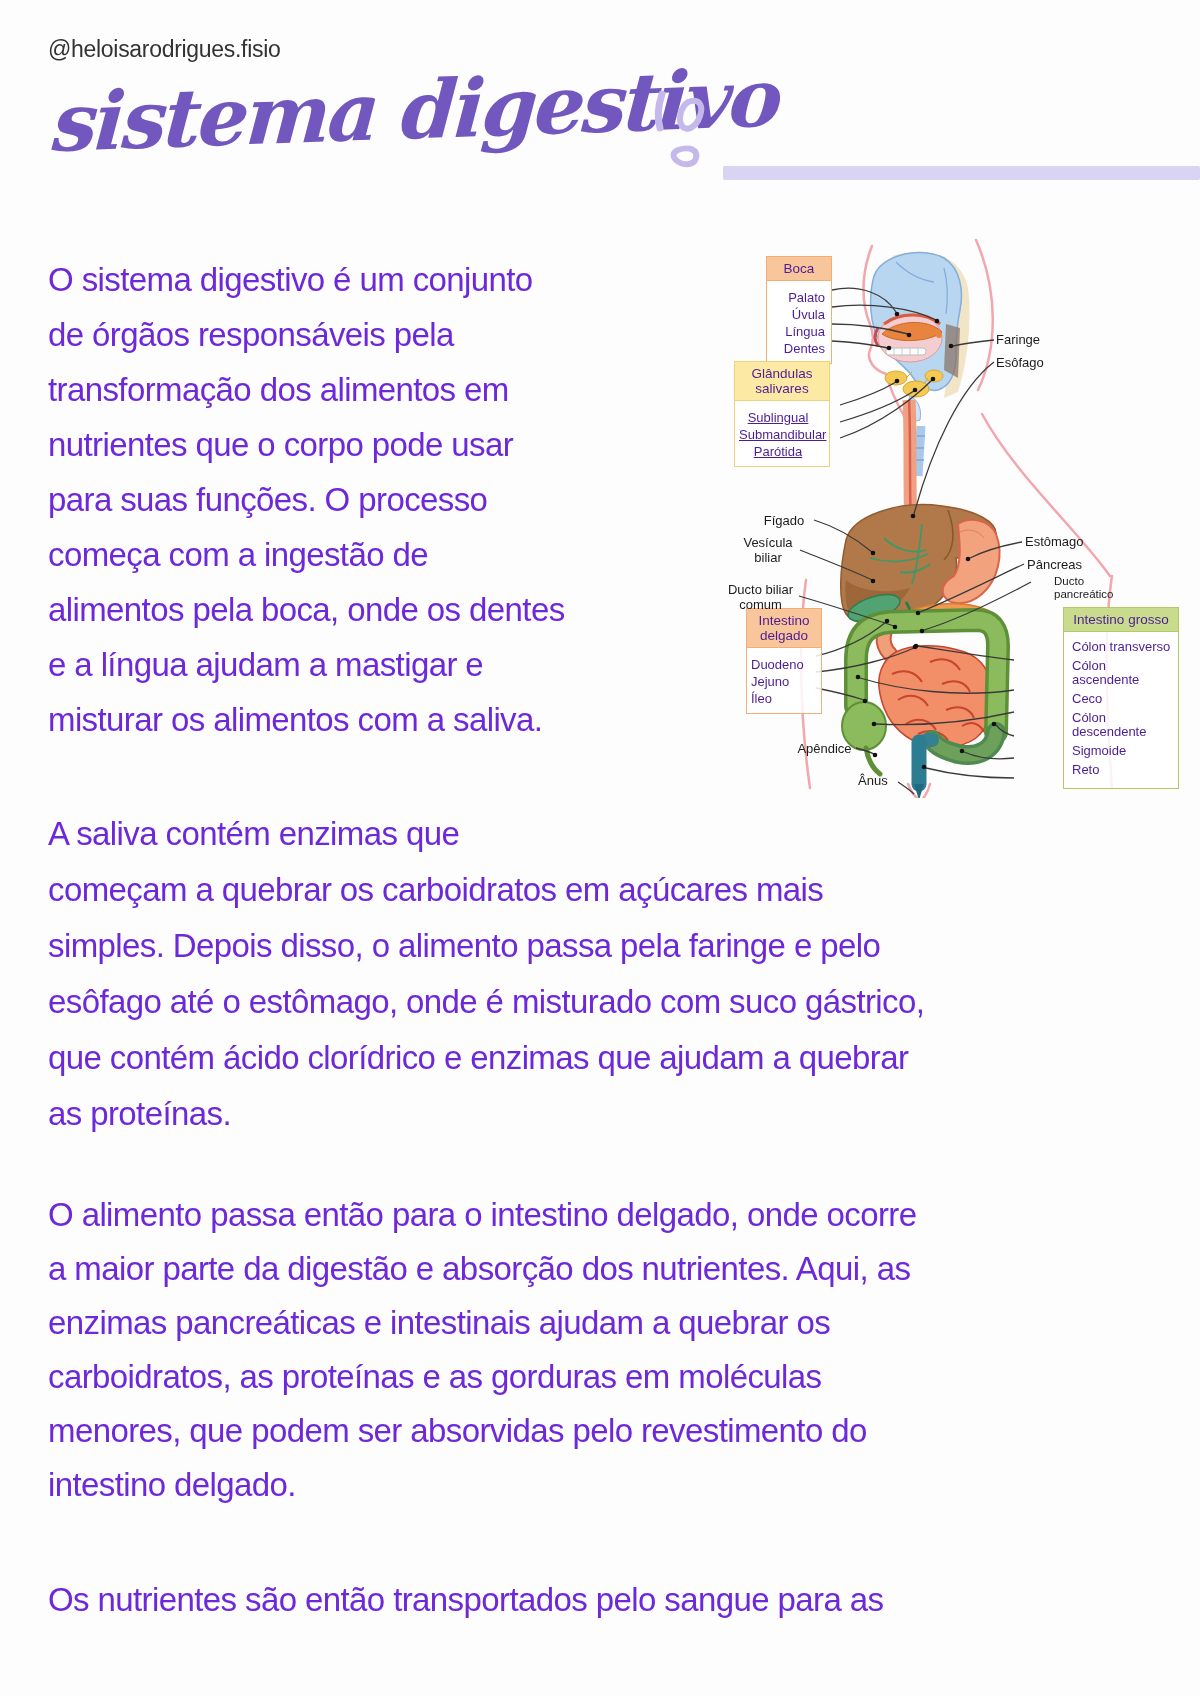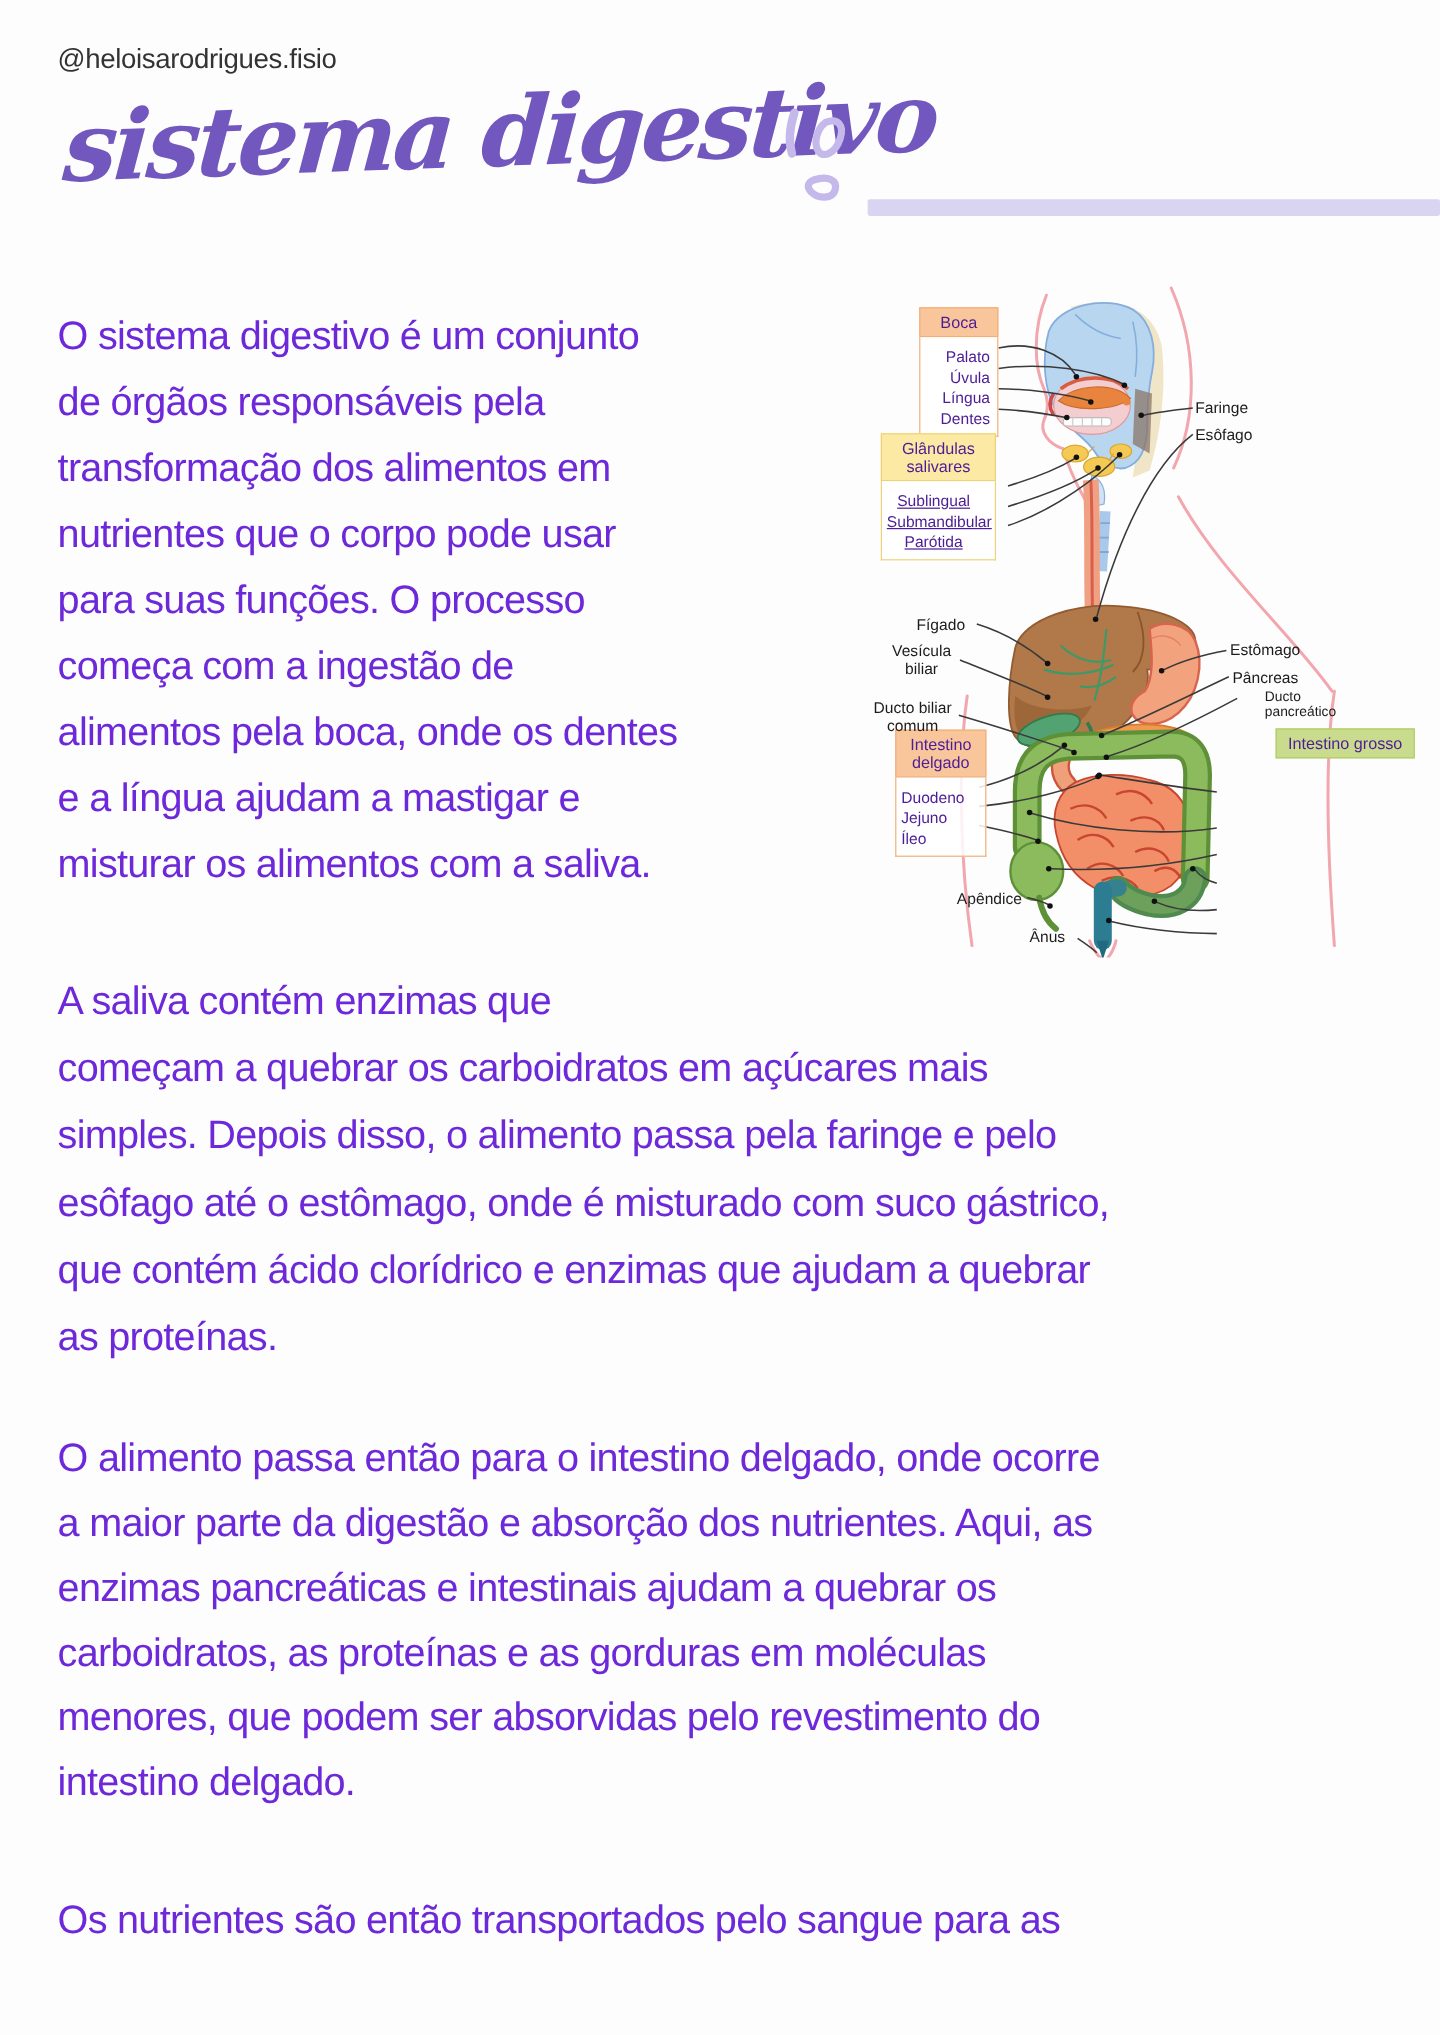--- a/index.html
+++ b/index.html
@@ -305,20 +305,28 @@
     <div class="hdr">Intestino delgado</div>
     <div class="bodybox">
       <div>Duodeno</div>
       <div>Jejuno</div>
       <div>Íleo</div>
     </div>
   </div>
 
   <div class="dbox green grosso-box">
     <div class="hdr">Intestino grosso</div>
+    <div class="bodybox">
+      <div>Cólon transverso</div>
+      <div>Cólon ascendente</div>
+      <div>Ceco</div>
+      <div>Cólon descendente</div>
+      <div>Sigmoide</div>
+      <div>Reto</div>
+    </div>
   </div>
 
   <div class="dlabel" style="left:336px;top:104px;">Faringe</div>
   <div class="dlabel" style="left:336px;top:127px;">Esôfago</div>
   <div class="dlabel r" style="left:96px;top:285px;width:56px;">Fígado</div>
   <div class="dlabel r" style="left:78px;top:307px;width:60px;">Vesícula biliar</div>
   <div class="dlabel r" style="left:64px;top:354px;width:73px;">Ducto biliar comum</div>
   <div class="dlabel" style="left:365px;top:306px;">Estômago</div>
   <div class="dlabel" style="left:367px;top:329px;">Pâncreas</div>
   <div class="dlabel small" style="left:374px;top:347px;width:80px;">Ducto pancreático</div>

